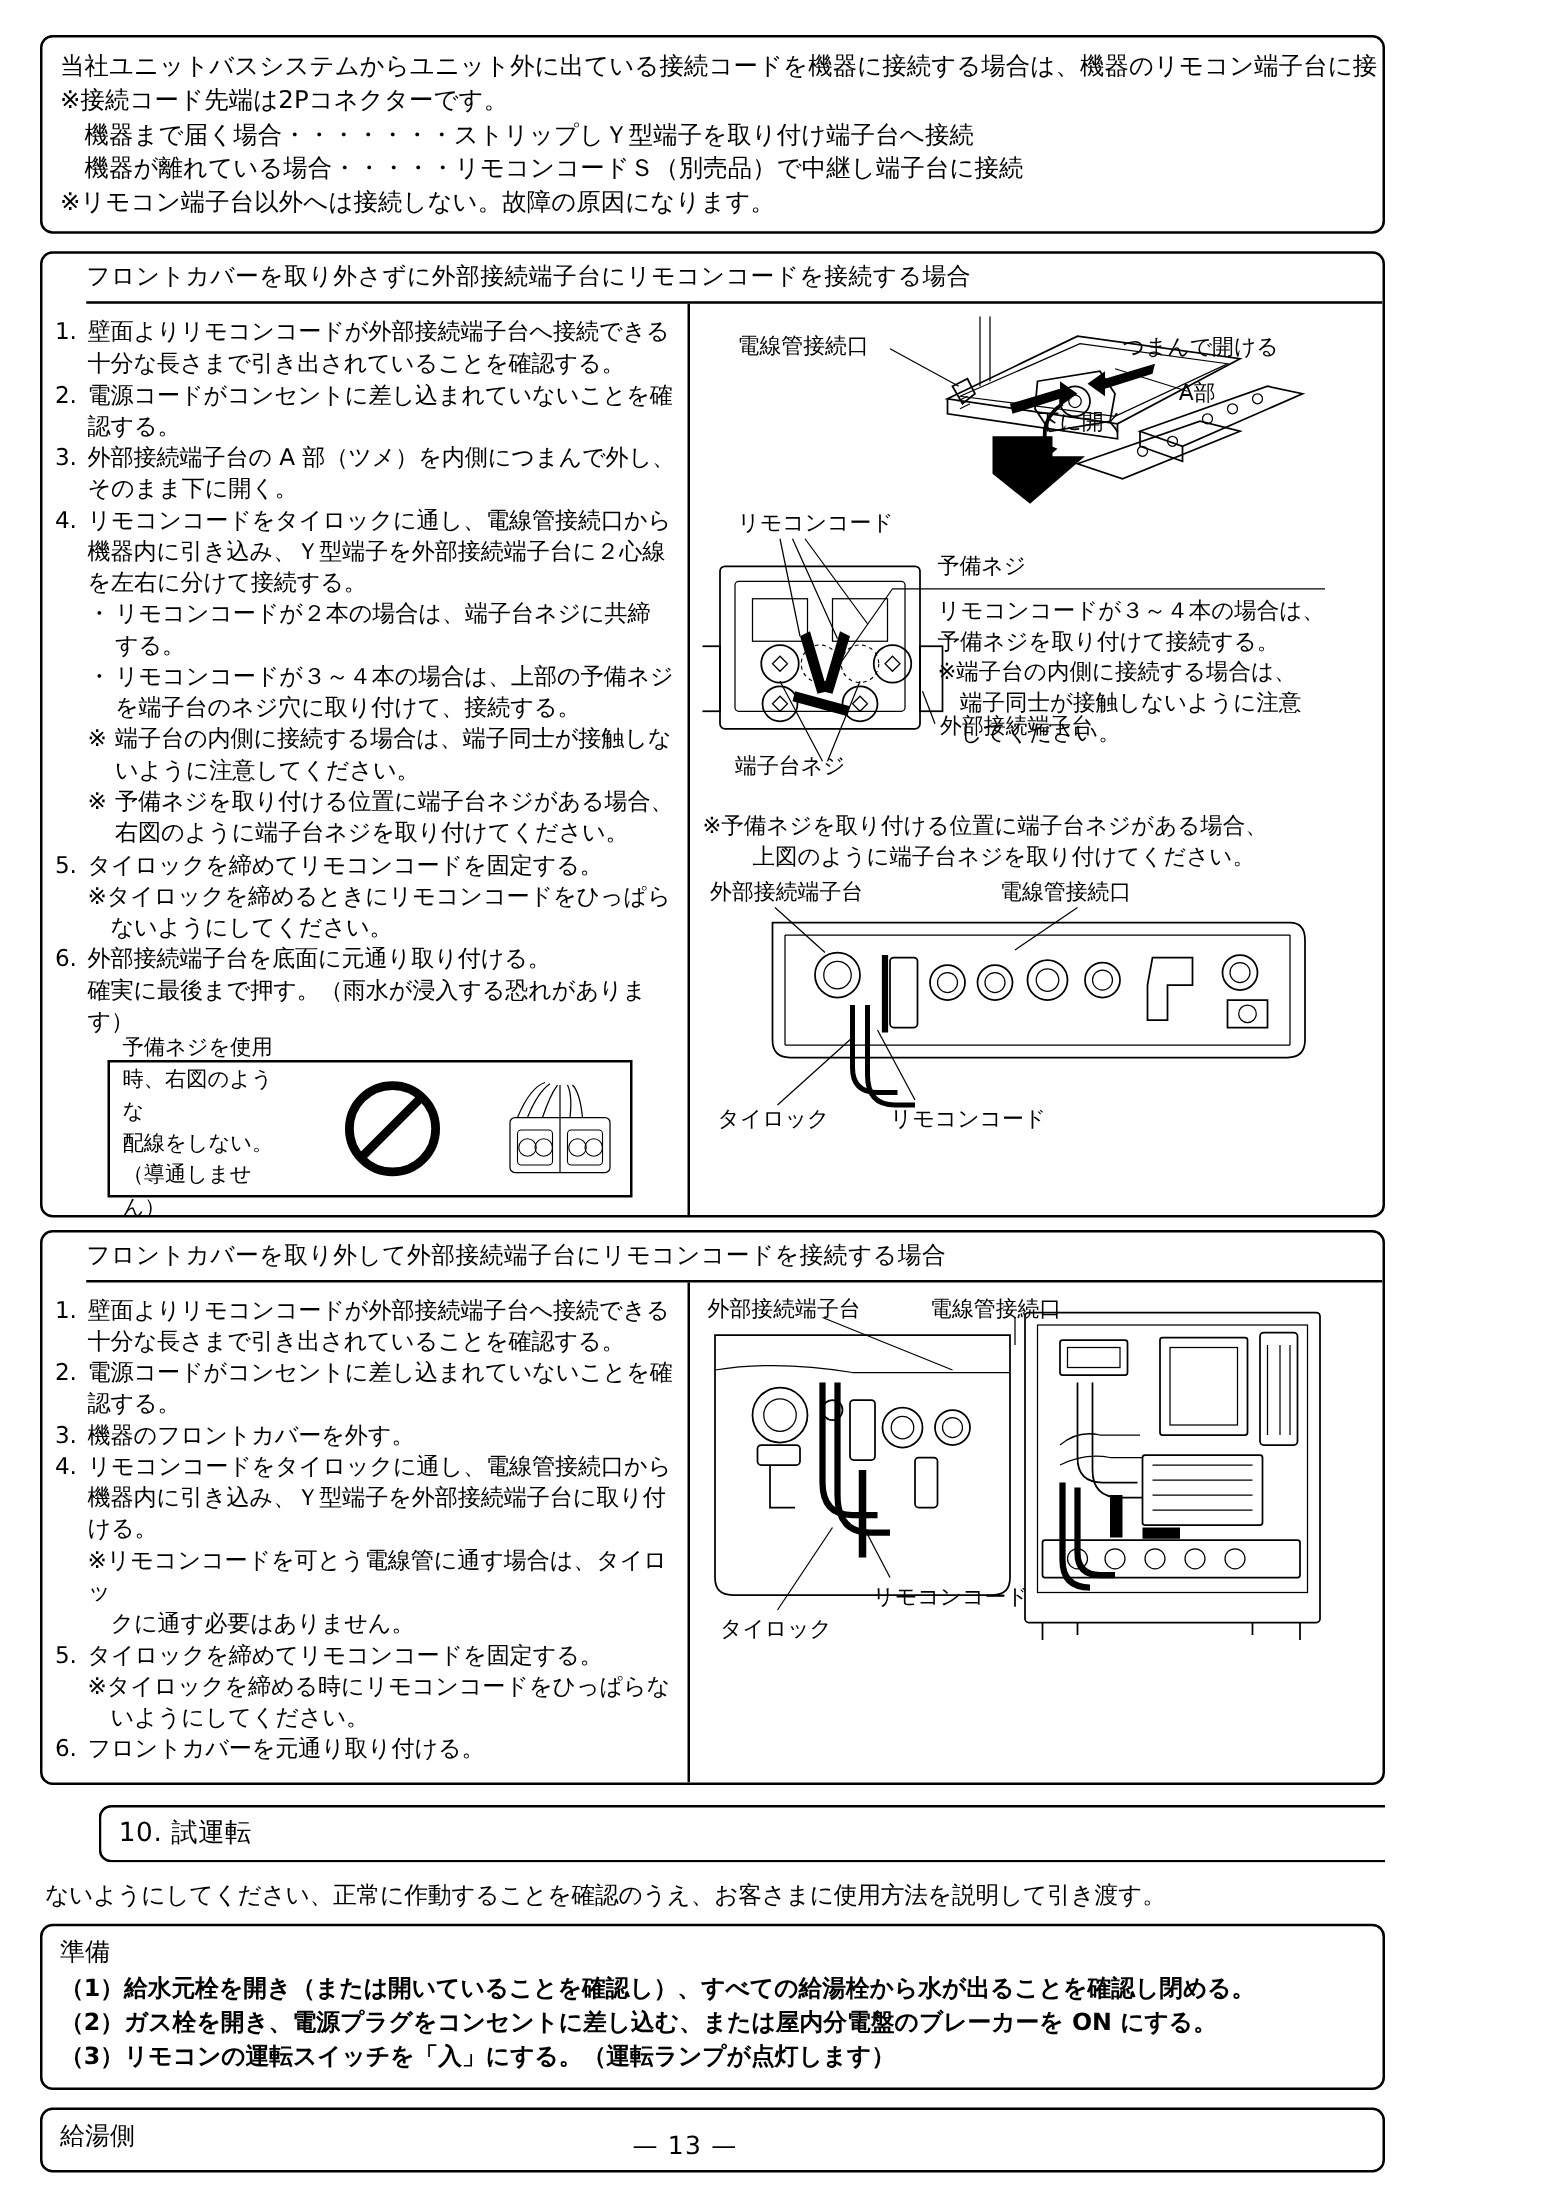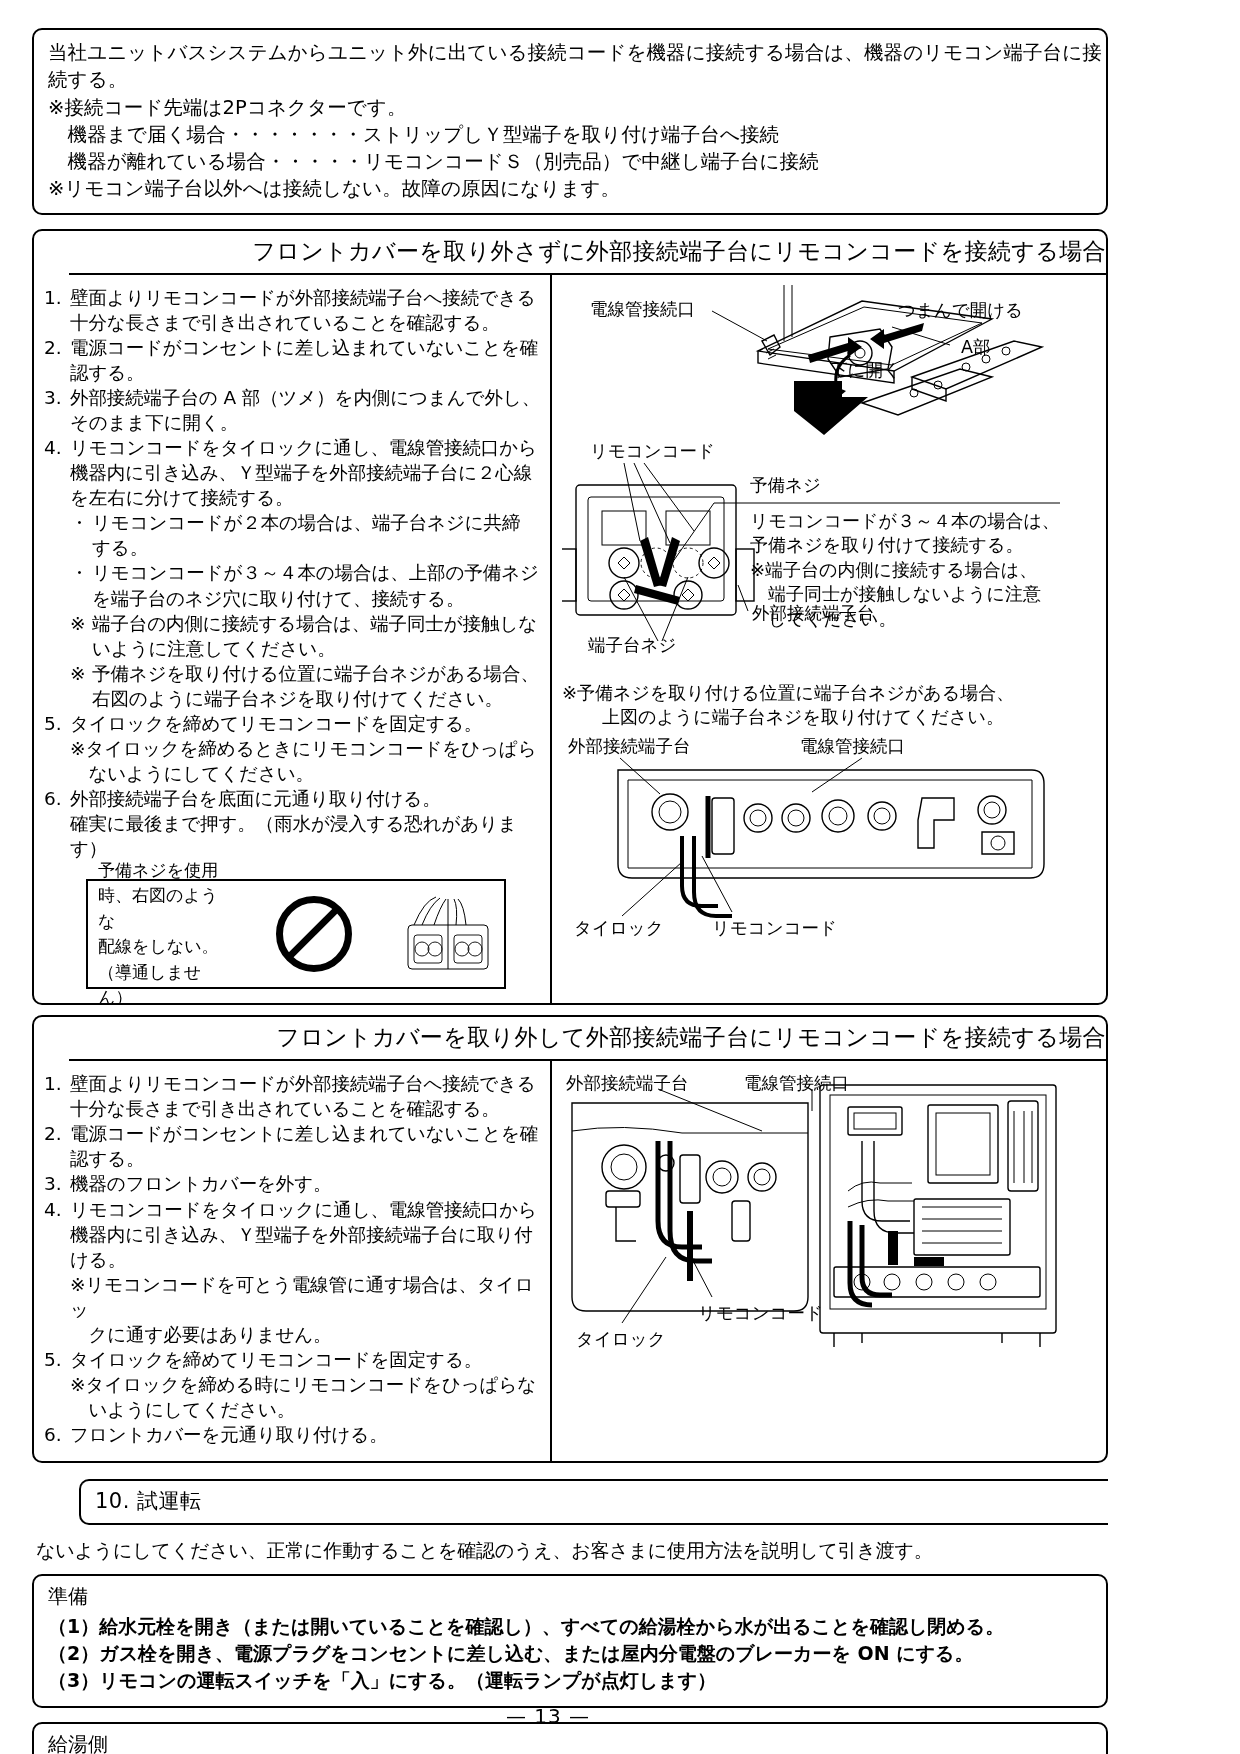--- a/index.html
+++ b/index.html
@@ -40,22 +40,22 @@
   }
   .topnote div{white-space:pre;}
 
   
   .section{
     width:1076px;
     margin-top:14px;
     overflow:hidden;
   }
   .sec-title{
-    text-align:right;
-    font-size:23px;
+    text-align:left;
+    font-size:19px;
     line-height:1.0;
     padding:9px 0 10px 0;
     border-bottom:2px solid #000;
     letter-spacing:.4px;
     margin-left:35px;
   }
   .sec-body{
     display:flex;
     align-items:stretch;
   }
@@ -143,21 +143,20 @@
   .sg{fill:none;stroke:#000;stroke-width:1;}
   .thin{fill:none;stroke:#000;stroke-width:.9;}
 </style>
 </head>
 <body>
 
 <div class="page">
 
   <div class="rbox topnote">
     <div>当社ユニットバスシステムからユニット外に出ている接続コードを機器に接続する場合は、機器のリモコン端子台に接</div>
-    <div>続する。</div>
     <div>※接続コード先端は2Pコネクターです。</div>
     <div>　機器まで届く場合・・・・・・・ストリップしＹ型端子を取り付け端子台へ接続</div>
     <div>　機器が離れている場合・・・・・リモコンコードＳ（別売品）で中継し端子台に接続</div>
     <div>※リモコン端子台以外へは接続しない。故障の原因になります。</div>
   </div>
 
   <div class="rbox section">
     <div class="sec-title">フロントカバーを取り外さずに外部接続端子台にリモコンコードを接続する場合</div>
 
     <div class="sec-body">
@@ -277,21 +276,21 @@
             </svg>
           </div>
         </div>
       </div>
 
       <div class="col-right">
 
         <div class="diagram" style="height:160px;">
           <span class="lbl" style="left:28px; top:14px;">電線管接続口</span>
           <span class="lbl" style="left:336px; top:15px;">つまんで開ける</span>
-          <span class="lbl" style="left:399px; top:52px;">A部</span>
+          <span class="lbl" style="left:381px; top:52px;">A部</span>
           <span class="lbl" style="left:268px; top:75px;">下に開く</span>
           <svg width="500" height="160" viewBox="0 0 500 160" style="position:absolute;left:0;top:0;">
             <line class="sg" x1="150" y1="26" x2="205" y2="56"></line>
             <line class="sg" x1="388" y1="60" x2="330" y2="42"></line>
 
             <path class="s" d="M196 66 L300 16 L430 34 L332 86 Z"></path>
             <path class="sg" d="M206 64 L302 22 L420 38 L330 80 Z"></path>
             <path class="s" d="M196 66 L196 78 L332 98 L332 86"></path>
 
             <path class="s" d="M268 52 L318 44 L330 62 L326 84 L278 92 L266 74 Z"></path>

